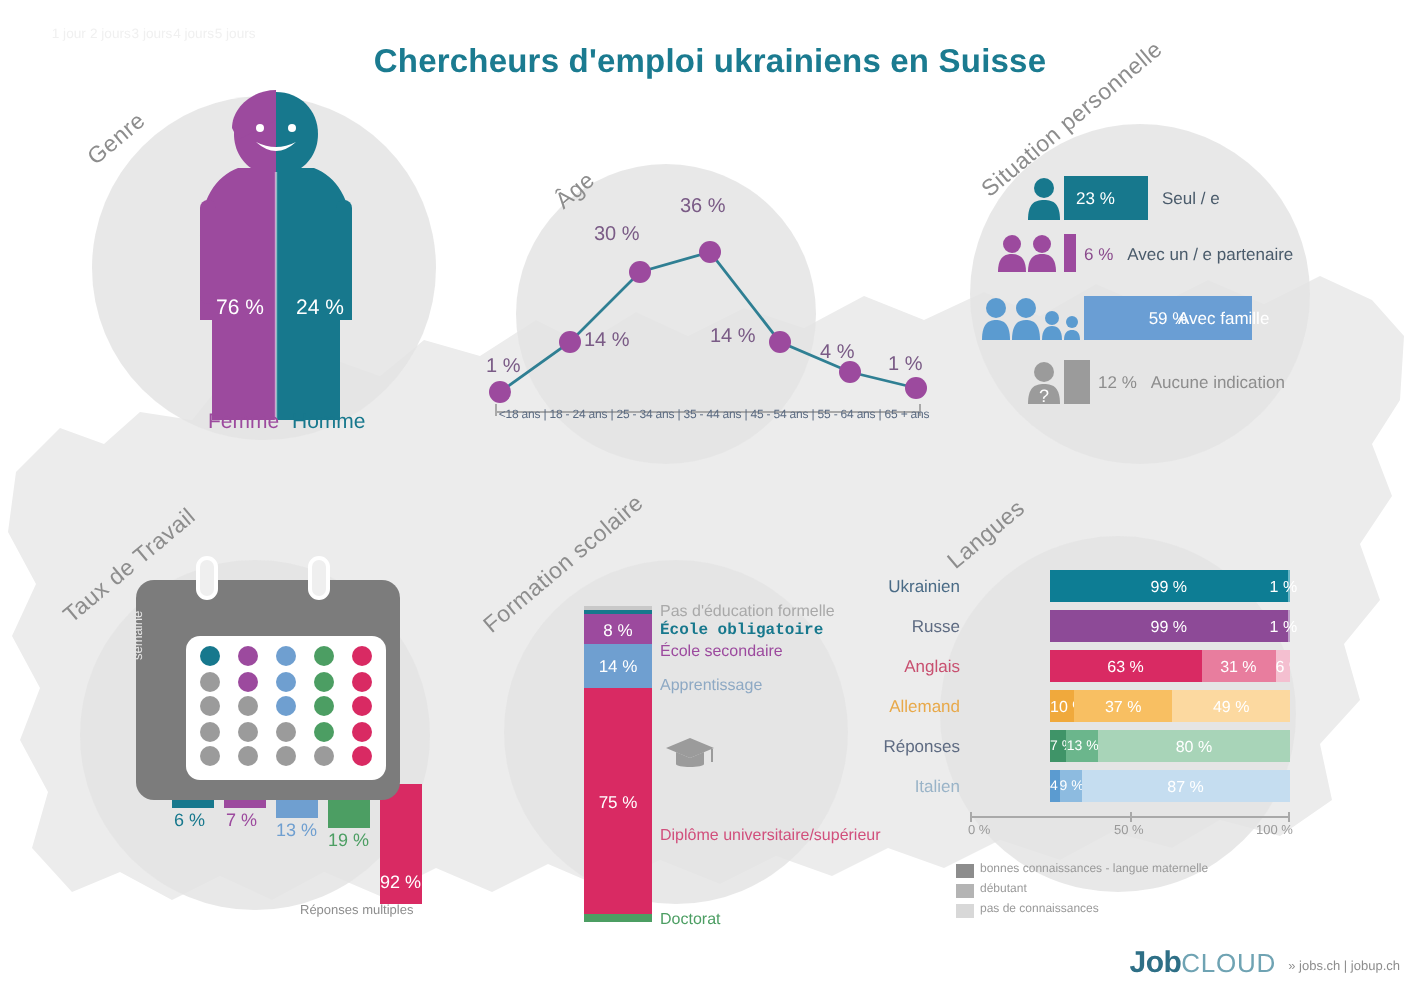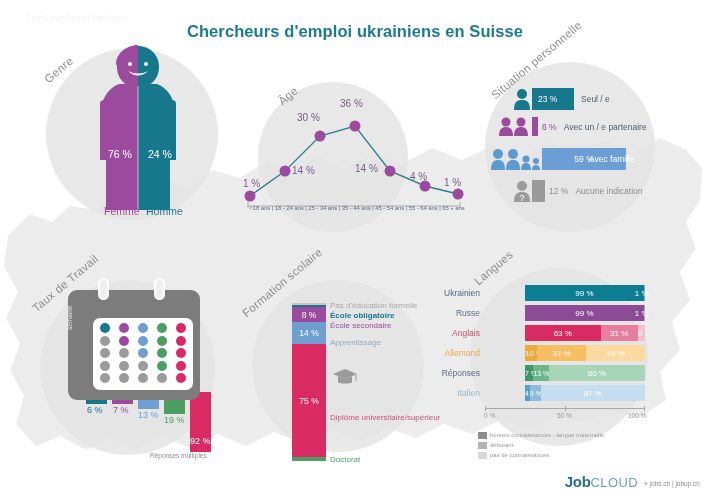--- a/index.html
+++ b/index.html
@@ -340,21 +340,21 @@
     <div class="fs-seg" style="height:22px;background:#6f9fd0;">
       <span>14 %</span>
     </div>
     <div class="fs-seg" style="flex:1;background:#d92a63;">
       <span>75 %</span>
     </div>
     <div class="fs-seg" style="height:4px;background:#4c9e63;"></div>
   </div>
 
   <div class="fs-leg" style="top:301px;color:#a9a9a9;">Pas d'éducation formelle</div>
-  <div class="fs-leg" style="top:311px;color:#17788d;font-weight:bold;">École obligatoire</div>
+  <div class="fs-leg" style="top:311px;color:#17788d;font-weight:bold;font-family:Liberation Mono, monospace;">École obligatoire</div>
   <div class="fs-leg" style="top:321px;color:#9c4a9e;">École secondaire</div>
   <div class="fs-leg" style="top:338px;color:#8ea9c4;">Apprentissage</div>
   <div class="fs-leg" style="top:413px;color:#d14f7c;">Diplôme universitaire/supérieur</div>
   <div class="fs-leg" style="top:455px;color:#4c9e63;">Doctorat</div>
 
   <svg id="fs-cap" style="top:368px;left:332px;width:26px;height:18px;" viewBox="0 0 26 18">
     <path d="M13,1 L25,6 L13,11 L1,6 Z" fill="#9b9b9b"></path>
     <path d="M6,8 L6,14 C6,16 20,16 20,14 L20,8 L13,11 Z" fill="#9b9b9b"></path>
     <path d="M24,6.5 L24,13" stroke="#9b9b9b" stroke-width="1" fill="none"></path>
   </svg>

